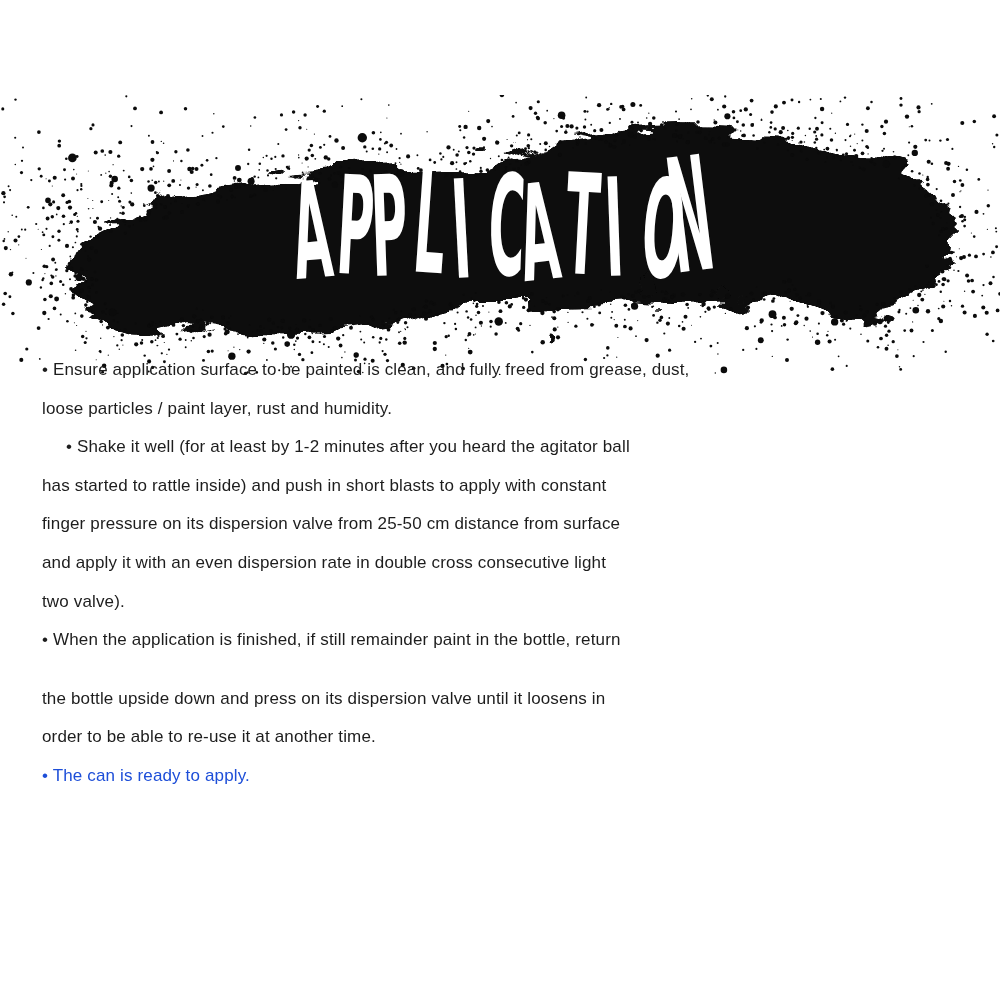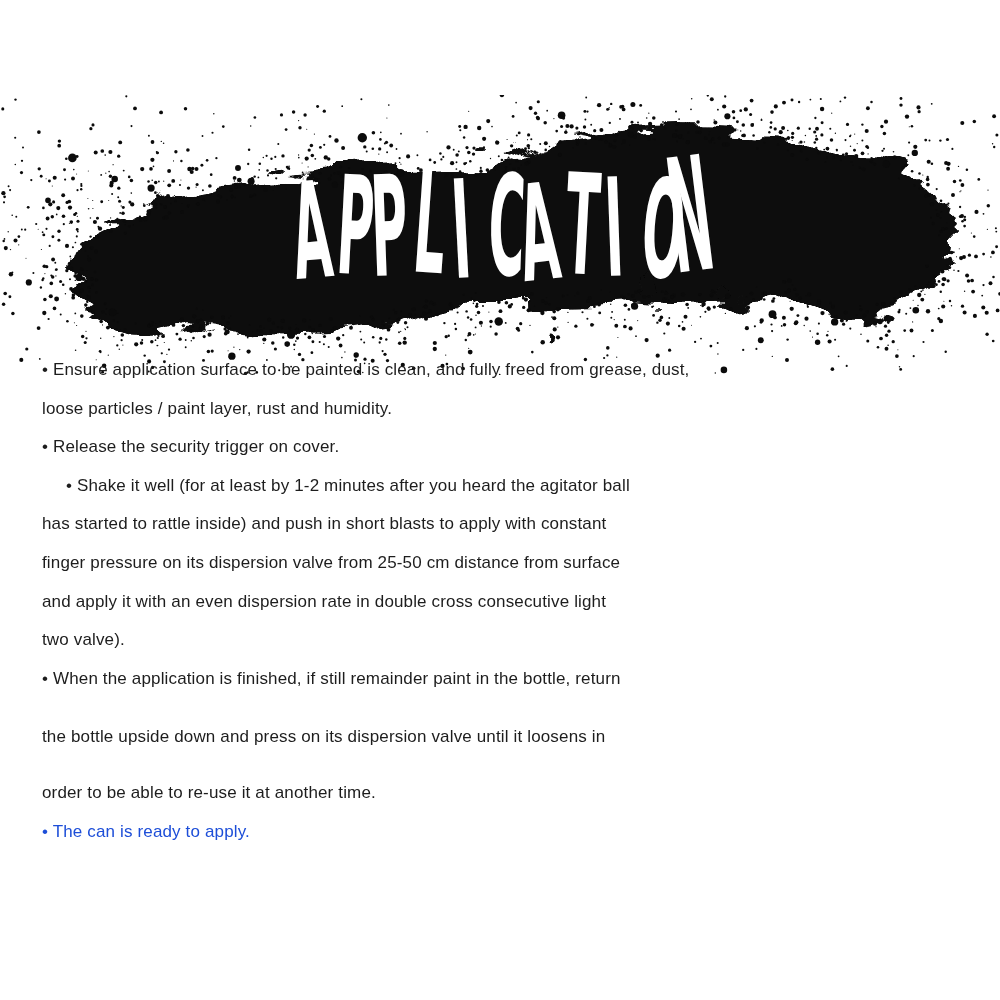--- a/index.html
+++ b/index.html
@@ -1569,25 +1569,24 @@
       <span class="title-letter" style="transform: translateY(4px) rotate(-6deg) scale(0.8, 2.15); color: rgb(255, 255, 255);">A</span>
       <span class="title-letter" style="transform: translateY(-2px) rotate(3deg) scale(0.8, 2.25); color: rgb(255, 255, 255);">T</span>
       <span class="title-letter" style="transform: translateY(0px) rotate(-2deg) scale(0.8, 2.2); color: rgb(255, 255, 255);">I</span>
       <span class="title-letter" style="transform: translateY(1px) rotate(4deg) scale(0.8, 2.2); color: rgb(255, 255, 255);">O</span>
       <span class="title-letter" style="transform: translateY(-4px) rotate(-7deg) scale(0.8, 2.55); color: rgb(255, 255, 255);">N</span>
     </div>
 
   <div class="instructions" id="instructions">
       <div class="instruction-line" style="color: rgb(29, 29, 29);">• Ensure application surface to be painted is clean, and fully freed from grease, dust,</div>
       <div class="instruction-line" style="color: rgb(29, 29, 29);">loose particles / paint layer, rust and humidity.</div>
-      <div class="instruction-line" style="color: rgb(29, 29, 29);">• Release the security trigger on cover.</div>
       <div class="instruction-line" style="color: rgb(29, 29, 29); margin-left: 24px;">• Shake it well (for at least by 1-2 minutes after you heard the agitator ball</div>
       <div class="instruction-line" style="color: rgb(29, 29, 29);">has started to rattle inside) and push in short blasts to apply with constant</div>
       <div class="instruction-line" style="color: rgb(29, 29, 29);">finger pressure on its dispersion valve from 25-50 cm distance from surface</div>
       <div class="instruction-line" style="color: rgb(29, 29, 29);">and apply it with an even dispersion rate in double cross consecutive light</div>
       <div class="instruction-line" style="color: rgb(29, 29, 29);">two valve).</div>
       <div class="instruction-line" style="color: rgb(29, 29, 29);">• When the application is finished, if still remainder paint in the bottle, return</div>
       <div class="instruction-line" style="color: rgb(29, 29, 29); margin-top: 20px;">the bottle upside down and press on its dispersion valve until it loosens in</div>
-      <div class="instruction-line" style="color: rgb(29, 29, 29); margin-top: 17px;">order to be able to re-use it at another time.</div>
+      <div class="instruction-line" style="color: rgb(29, 29, 29);">order to be able to re-use it at another time.</div>
       <div class="instruction-line" style="color: #1d4ed8;">• The can is ready to apply.</div>
     </div>
 
 </div>
 
 </body></html>

